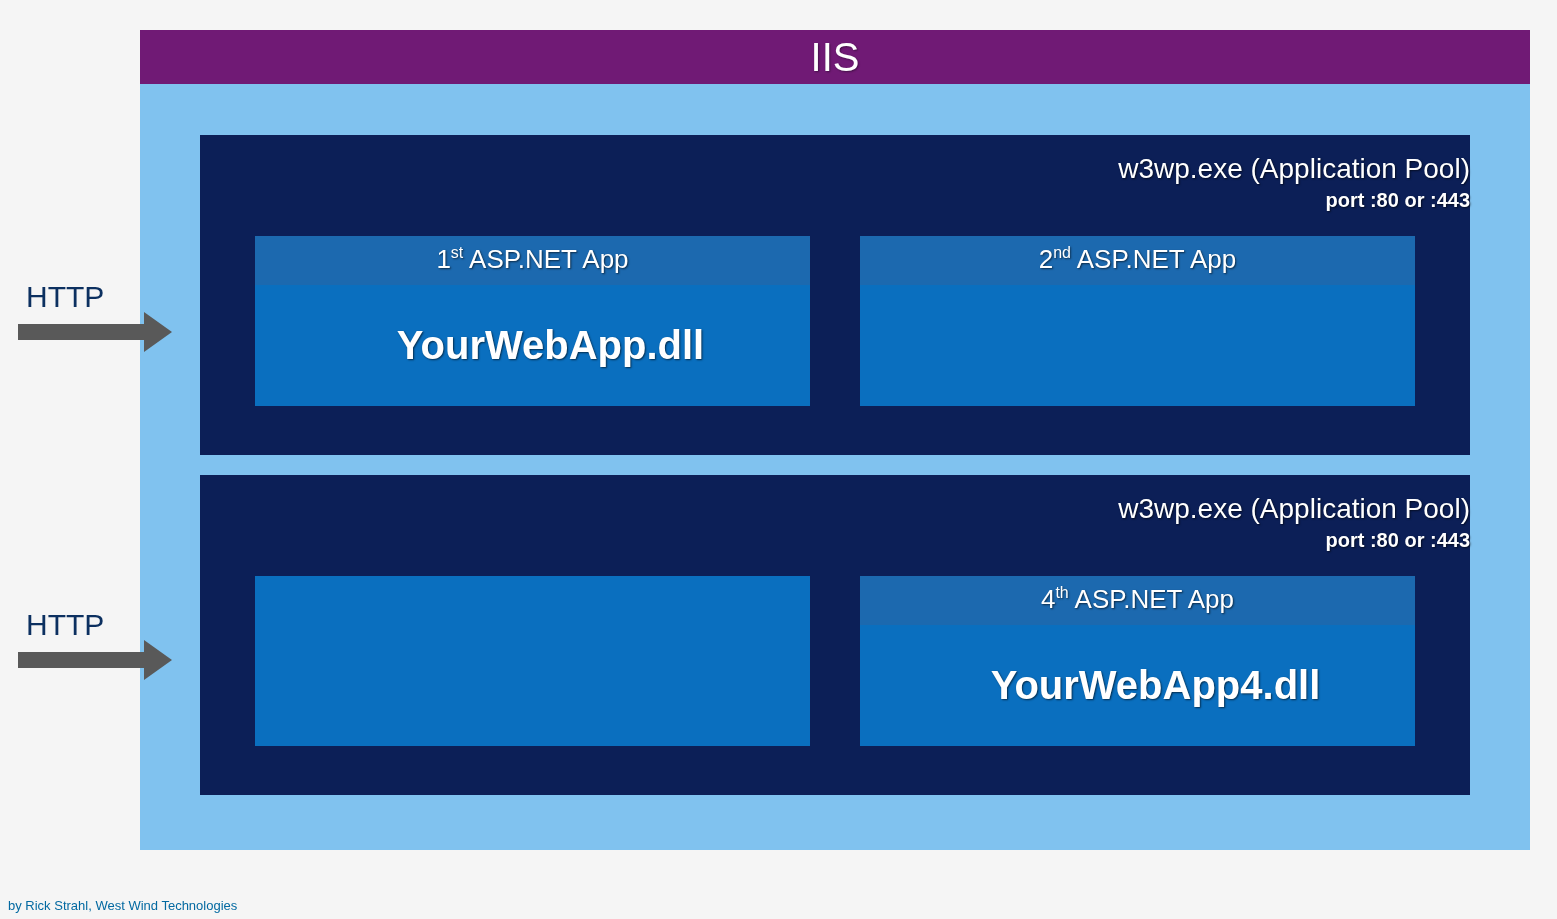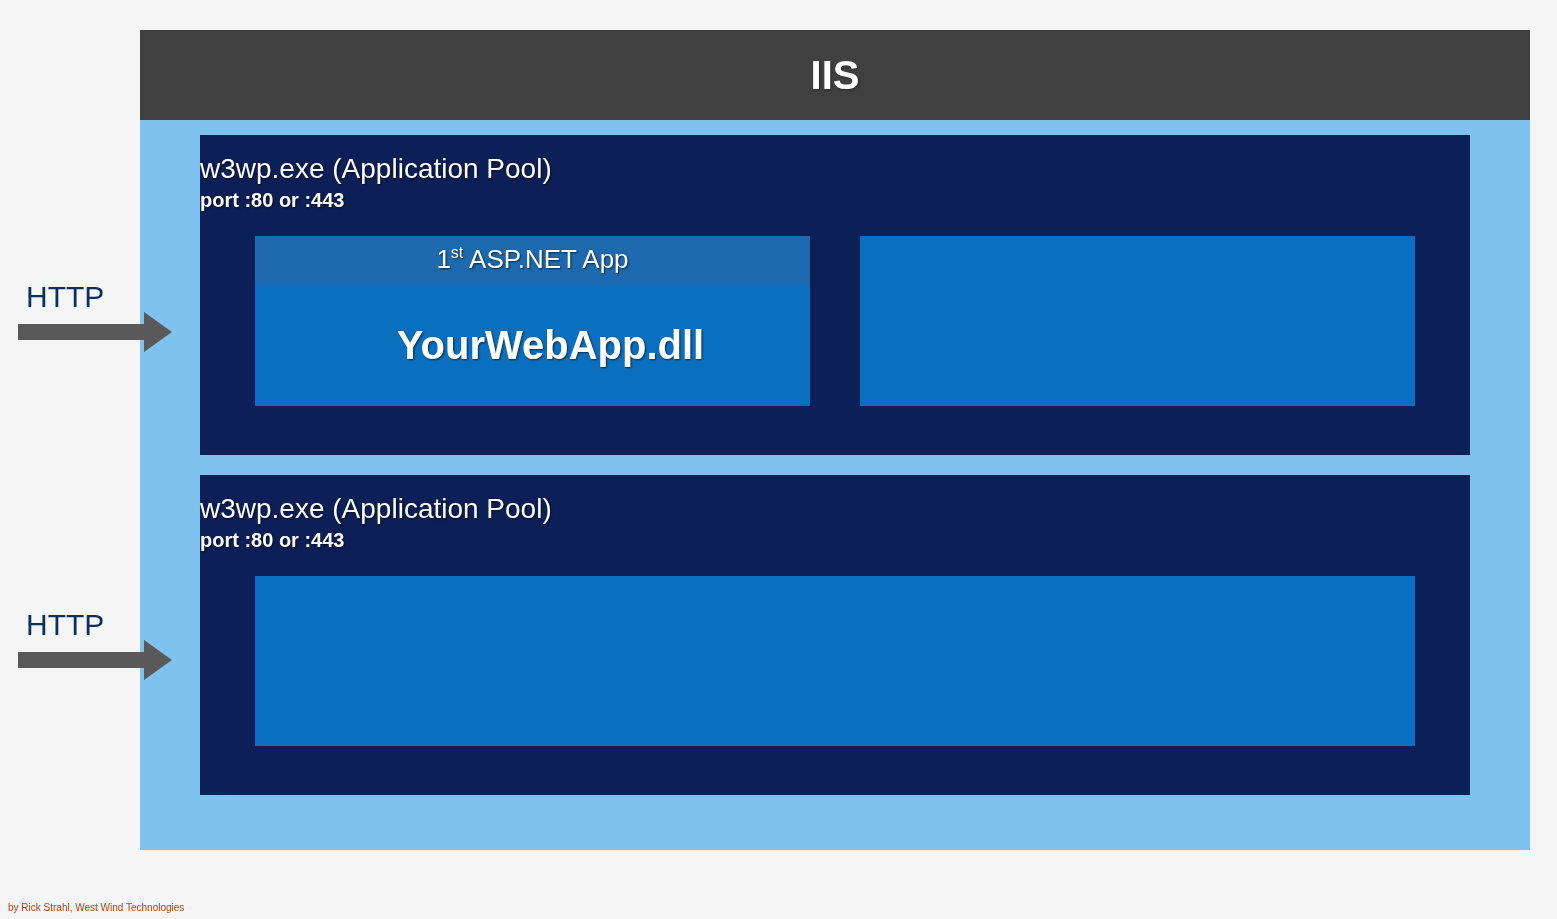--- a/index.html
+++ b/index.html
@@ -16,49 +16,49 @@
   }
   .iis-container {
     position: absolute;
     left: 140px;
     top: 30px;
     width: 1390px;
     height: 820px;
     background: #80c2ef;
   }
   .iis-header {
-    height: 90px;
-    background: #404040;
+    height: 54px;
+    background: #701a75;
     display: flex;
     align-items: center;
     justify-content: center;
     color: #fff;
     font-size: 40px;
-    font-weight: 700;
+    font-weight: 400;
     text-shadow: 1px 1px 2px rgba(0,0,0,0.4);
   }
   .pool {
     position: absolute;
     left: 60px;
     width: 1270px;
     height: 320px;
     background: #0c1f57;
   }
   .pool.pool-1 { top: 105px; }
   .pool.pool-2 { top: 445px; }
   .pool-title {
-    text-align: left;
+    text-align: right;
     color: #fff;
     font-size: 28px;
     font-weight: 400;
     margin-top: 18px;
     text-shadow: 1px 1px 2px rgba(0,0,0,0.6);
   }
   .pool-port {
-    text-align: left;
+    text-align: right;
     color: #fff;
     font-size: 20px;
     font-weight: 600;
     margin-top: 4px;
     text-shadow: 1px 1px 2px rgba(0,0,0,0.6);
   }
   .apps {
     display: flex;
     justify-content: space-between;
     padding: 0 55px;
@@ -124,22 +124,22 @@
     top: 0;
     width: 0; height: 0;
     border-top: 20px solid transparent;
     border-bottom: 20px solid transparent;
     border-left: 28px solid #595959;
   }
   .credit {
     position: absolute;
     left: 8px;
     bottom: 6px;
-    font-size: 10px;
-    color: #c2410c;
+    font-size: 13px;
+    color: #0369a1;
   }
 </style>
 </head>
 <body>
 
 <div class="canvas">
 
   <div class="iis-container">
     <div class="iis-header">
       <span>IIS</span>
@@ -149,29 +149,38 @@
       <div class="pool-title">w3wp.exe (Application Pool)</div>
       <div class="pool-port">port :80 or :443</div>
       <div class="apps">
         <div class="app">
           <div class="app-header">
             <span>1</span><sup>st</sup><span> ASP.NET App</span>
           </div>
           <div class="app-body">YourWebApp.dll</div>
         </div>
         <div class="app">
+          <div class="app-header">
+            <span>2</span><sup>nd</sup><span> ASP.NET App</span>
+          </div>
         </div>
       </div>
     </div>
 
     <div class="pool pool-2">
       <div class="pool-title">w3wp.exe (Application Pool)</div>
       <div class="pool-port">port :80 or :443</div>
       <div class="apps">
         <div class="app">
+        </div>
+        <div class="app">
+          <div class="app-header">
+            <span>4</span><sup>th</sup><span>  ASP.NET App</span>
+          </div>
+          <div class="app-body">YourWebApp4.dll</div>
         </div>
       </div>
     </div>
   </div>
 
   <div class="http-label l1">HTTP</div>
   <div class="arrow a1">
     <div class="arrow-shaft"></div>
     <div class="arrow-head"></div>
   </div>

